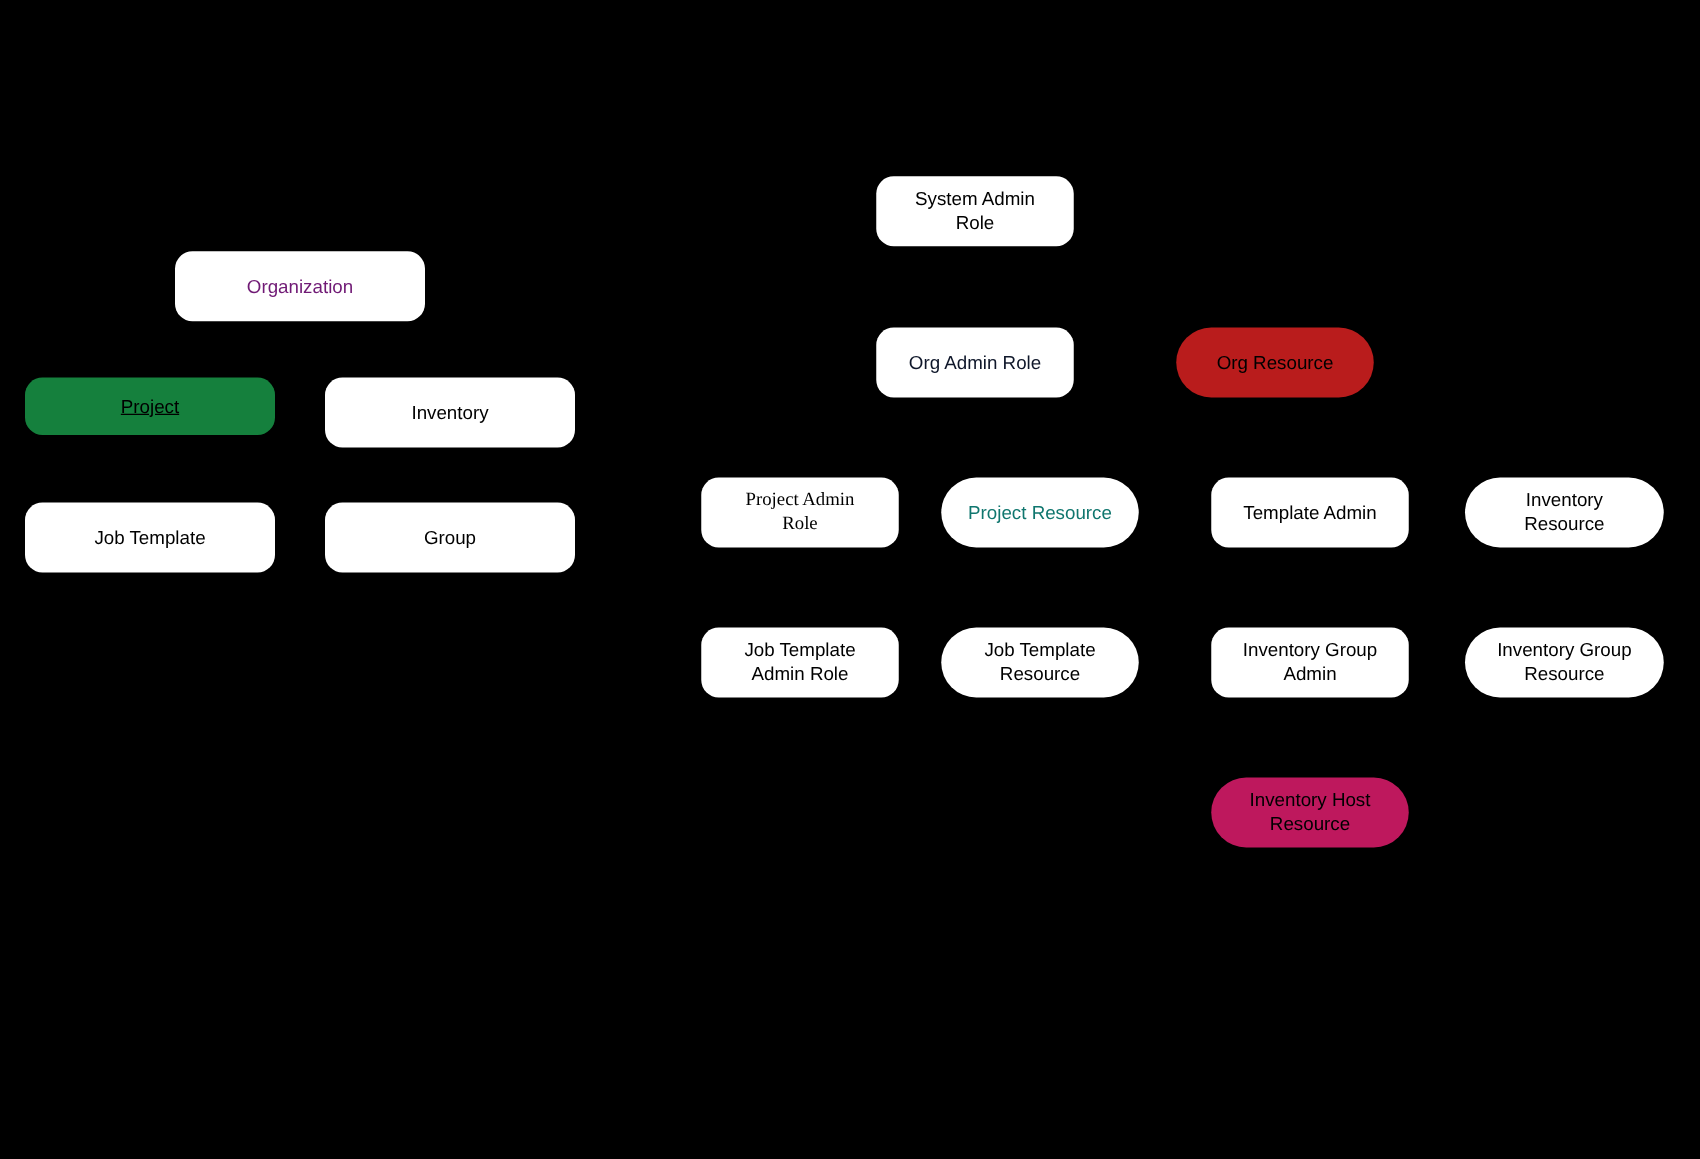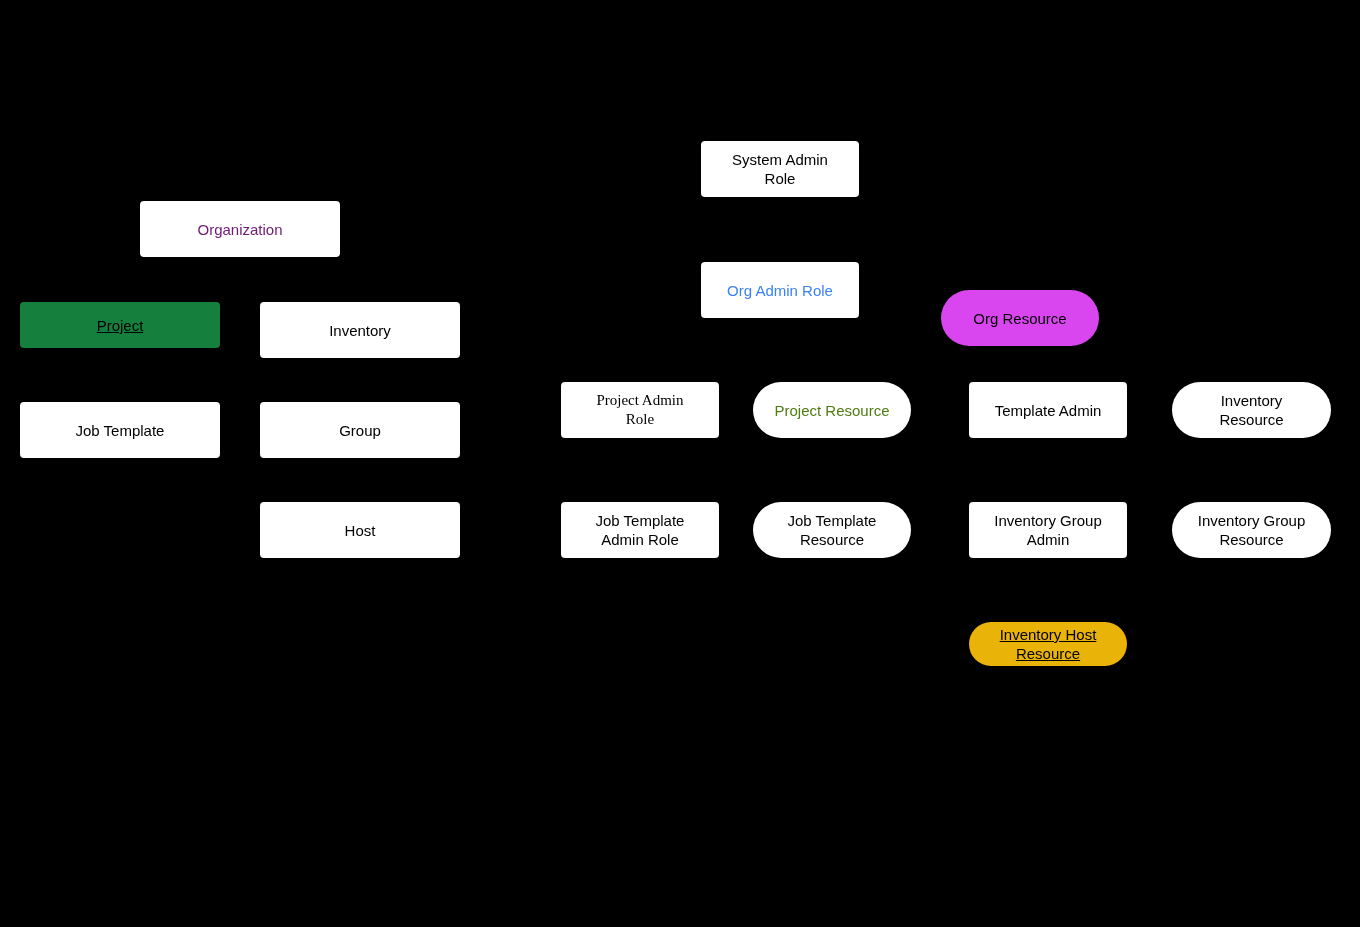--- a/index.html
+++ b/index.html
@@ -30,49 +30,48 @@
     align-items: center;
     justify-content: center;
     text-align: center;
     font-size: 15px;
     line-height: 19px;
     box-sizing: border-box;
     padding: 2px 6px;
     white-space: pre-line;
   }
   .node.rect {
-    border-radius: 4px;
+    border-radius: 14px;
   }
   .node.pill {
     border-radius: 999px;
   }
 </style>
 </head>
 <body>
 
 <div id="canvas" style="background: rgb(0, 0, 0);">
     <div class="node rect" style="left: 140px; top: 201px; width: 200px; height: 56px; background: rgb(255, 255, 255); color: #701a75;">Organization</div>
     <div class="node rect" style="left: 20px; top: 302px; width: 200px; height: 46px; background: #15803d; color: rgb(0, 0, 0); text-decoration: underline;">Project</div>
     <div class="node rect" style="left: 260px; top: 302px; width: 200px; height: 56px; background: rgb(255, 255, 255); color: rgb(0, 0, 0);">Inventory</div>
     <div class="node rect" style="left: 20px; top: 402px; width: 200px; height: 56px; background: rgb(255, 255, 255); color: rgb(0, 0, 0);">Job Template</div>
     <div class="node rect" style="left: 260px; top: 402px; width: 200px; height: 56px; background: rgb(255, 255, 255); color: rgb(0, 0, 0);">Group</div>
-    <div class="node rect" style="left: 260px; top: 502px; width: 200px; height: 56px; background: rgb(255, 255, 255); color: rgb(0, 0, 0);">Host</div>
     <div class="node rect" style="left: 701px; top: 141px; width: 158px; height: 56px; background: rgb(255, 255, 255); color: rgb(0, 0, 0);">System Admin
 Role</div>
-    <div class="node rect" style="left: 701px; top: 262px; width: 158px; height: 56px; background: rgb(255, 255, 255); color: #3b82f6;">Org Admin Role</div>
-    <div class="node pill" style="left: 941px; top: 262px; width: 158px; height: 56px; background: #d946ef; color: rgb(0, 0, 0); margin-top: 28px;">Org Resource</div>
+    <div class="node rect" style="left: 701px; top: 262px; width: 158px; height: 56px; background: rgb(255, 255, 255); color: #0f172a;">Org Admin Role</div>
+    <div class="node pill" style="left: 941px; top: 262px; width: 158px; height: 56px; background: #b91c1c; color: rgb(0, 0, 0);">Org Resource</div>
     <div class="node rect" style="left: 561px; top: 382px; width: 158px; height: 56px; background: rgb(255, 255, 255); color: rgb(0, 0, 0); font-family: Liberation Serif, serif;">Project Admin
 Role</div>
-    <div class="node pill" style="left: 753px; top: 382px; width: 158px; height: 56px; background: rgb(255, 255, 255); color: #4d7c0f;">Project Resource</div>
+    <div class="node pill" style="left: 753px; top: 382px; width: 158px; height: 56px; background: rgb(255, 255, 255); color: #0f766e;">Project Resource</div>
     <div class="node rect" style="left: 969px; top: 382px; width: 158px; height: 56px; background: rgb(255, 255, 255); color: rgb(0, 0, 0);">Template Admin</div>
     <div class="node pill" style="left: 1172px; top: 382px; width: 159px; height: 56px; background: rgb(255, 255, 255); color: rgb(0, 0, 0);">Inventory
 Resource</div>
     <div class="node rect" style="left: 561px; top: 502px; width: 158px; height: 56px; background: rgb(255, 255, 255); color: rgb(0, 0, 0);">Job Template
 Admin Role</div>
     <div class="node pill" style="left: 753px; top: 502px; width: 158px; height: 56px; background: rgb(255, 255, 255); color: rgb(0, 0, 0);">Job Template
 Resource</div>
     <div class="node rect" style="left: 969px; top: 502px; width: 158px; height: 56px; background: rgb(255, 255, 255); color: rgb(0, 0, 0);">Inventory Group
 Admin</div>
     <div class="node pill" style="left: 1172px; top: 502px; width: 159px; height: 56px; background: rgb(255, 255, 255); color: rgb(0, 0, 0);">Inventory Group
 Resource</div>
-    <div class="node pill" style="left: 969px; top: 622px; width: 158px; height: 44px; background: #eab308; color: rgb(0, 0, 0); text-decoration: underline;">Inventory Host
+    <div class="node pill" style="left: 969px; top: 622px; width: 158px; height: 56px; background: #be185d; color: rgb(0, 0, 0);">Inventory Host
 Resource</div>
   </div>
 
 </body></html>

